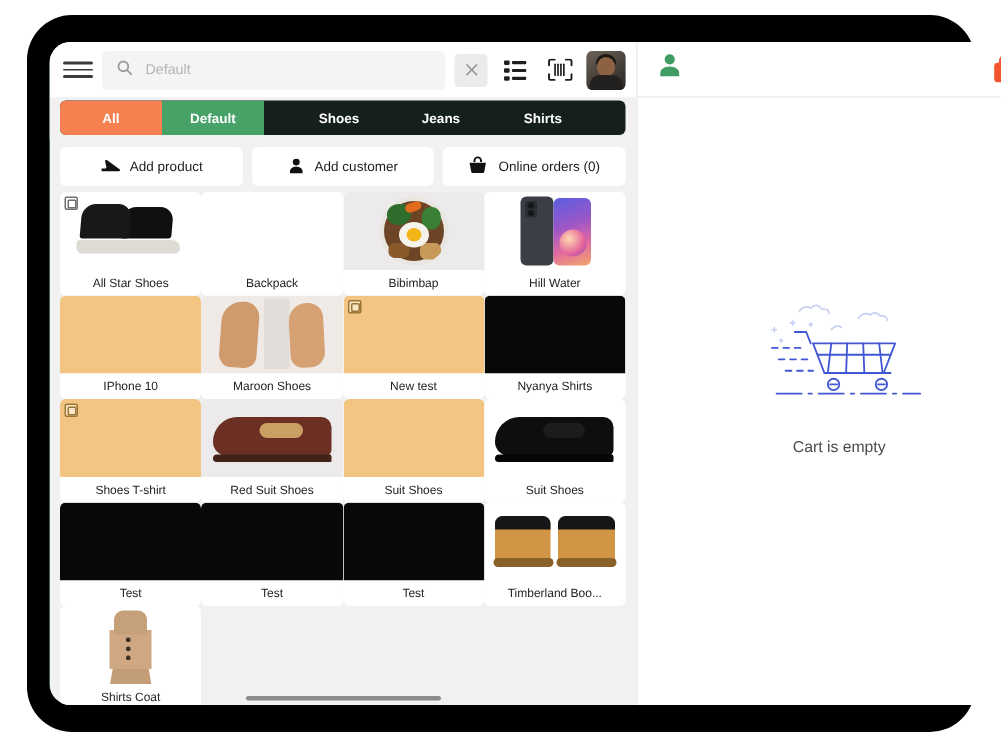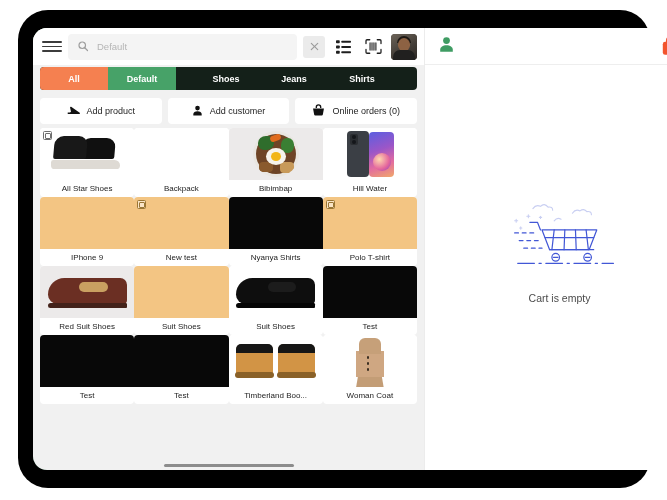--- a/index.html
+++ b/index.html
@@ -505,41 +505,51 @@
                     <span class="bl"></span>
                   </span>
                 </div>
               </div>
               <div class="p-name">Hill Water</div>
             </div>
             <div class="product-card">
               <div class="p-thumb">
                 <div class="th-tan" style="position:absolute;inset:0"></div>
               </div>
-              <div class="p-name">IPhone 9</div>
+              <div class="p-name">IPhone 10</div>
+            </div>
+            <div class="product-card">
+              <div class="p-thumb">
+                <div class="legs">
+                  <span class="l1"></span>
+                  <span class="l2"></span>
+                  <span class="l3"></span>
+                </div>
+              </div>
+              <div class="p-name">Maroon Shoes</div>
             </div>
             <div class="product-card">
               <div class="p-thumb">
                 <div class="th-tan" style="position:absolute;inset:0"></div>
                 <span class="badge-ph on-tan"></span>
               </div>
               <div class="p-name">New test</div>
             </div>
             <div class="product-card">
               <div class="p-thumb">
                 <div class="th-black" style="position:absolute;inset:0"></div>
               </div>
               <div class="p-name">Nyanya Shirts</div>
             </div>
             <div class="product-card">
               <div class="p-thumb">
                 <div class="th-tan" style="position:absolute;inset:0"></div>
                 <span class="badge-ph on-tan"></span>
               </div>
-              <div class="p-name">Polo T-shirt</div>
+              <div class="p-name">Shoes T-shirt</div>
             </div>
             <div class="product-card">
               <div class="p-thumb">
                 <div class="th-grey" style="position:absolute;inset:0"></div>
                 <div class="dshoe">
                   <span class="b"></span>
                   <span class="t"></span>
                   <span class="s"></span>
                 </div>
               </div>
@@ -601,21 +611,21 @@
                 <div class="th-white" style="position:absolute;inset:0"></div>
                 <div class="coat">
                   <span class="skirt"></span>
                   <span class="mid"></span>
                   <span class="top"></span>
                   <span class="btn" style="top:18px"></span>
                   <span class="btn" style="top:24px"></span>
                   <span class="btn" style="top:30px"></span>
                 </div>
               </div>
-              <div class="p-name">Woman Coat</div>
+              <div class="p-name">Shirts Coat</div>
             </div>
           </div>
         <div id="grid-scrollbar">
           <div id="grid-scrollbar-thumb"></div>
         </div>
       </div>
     </div>
 
     <div id="right-pane">
 

